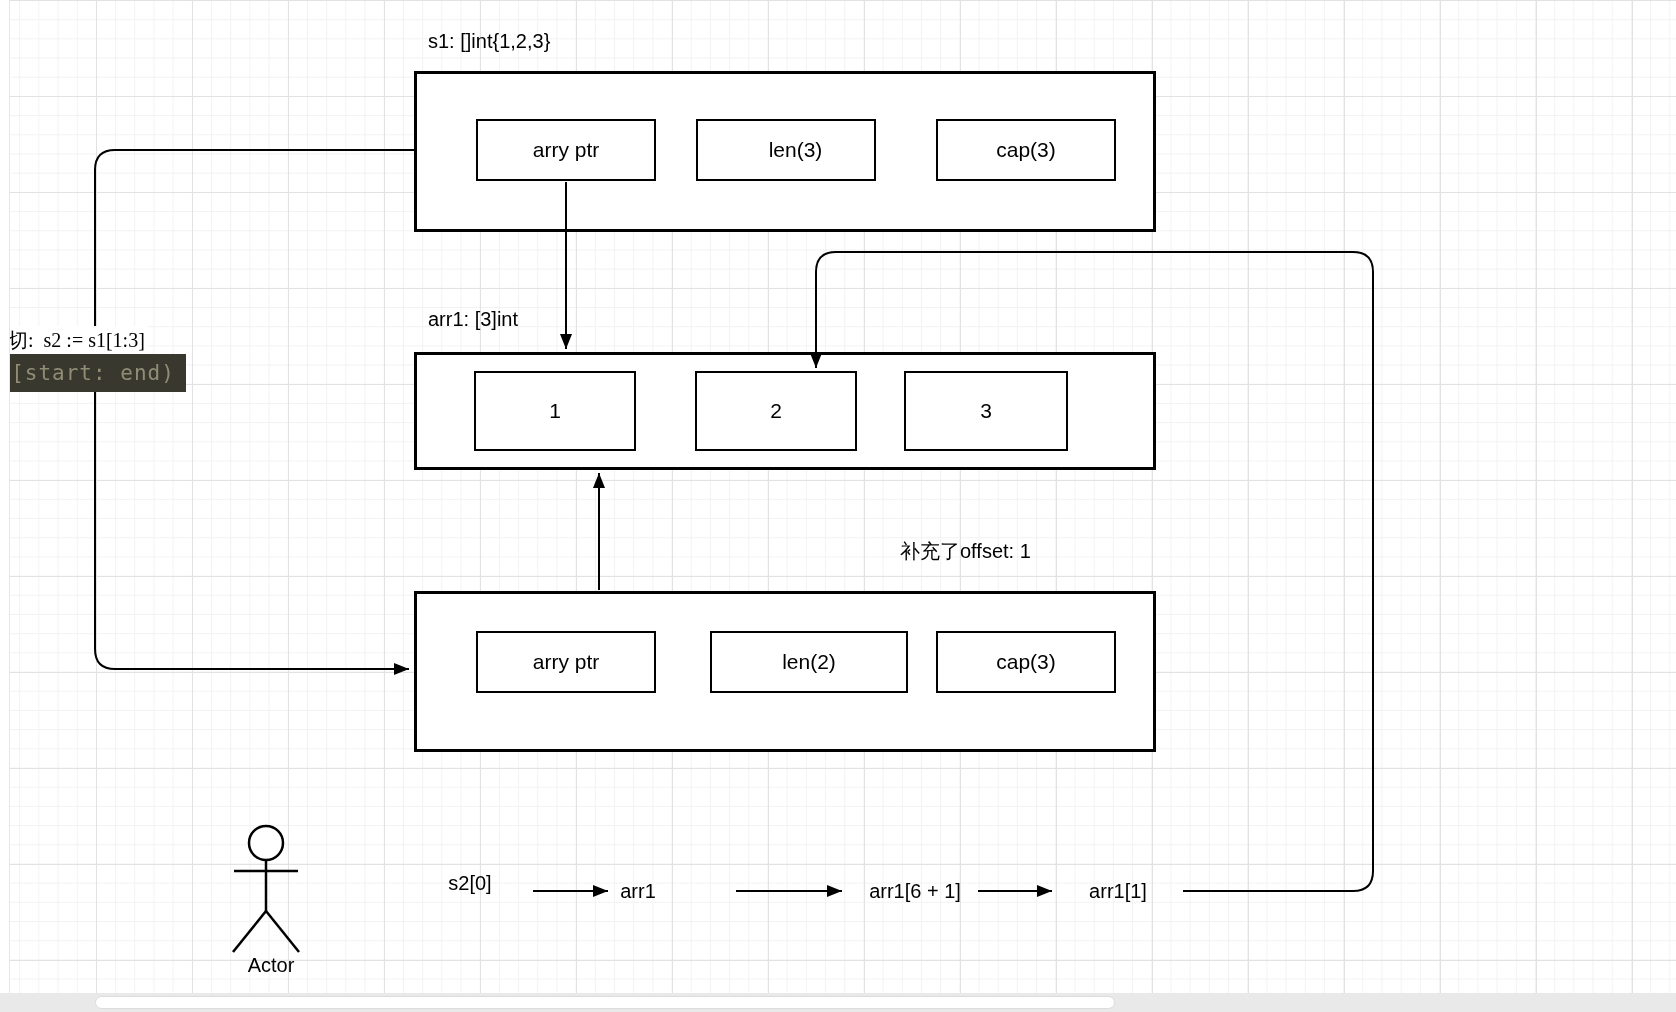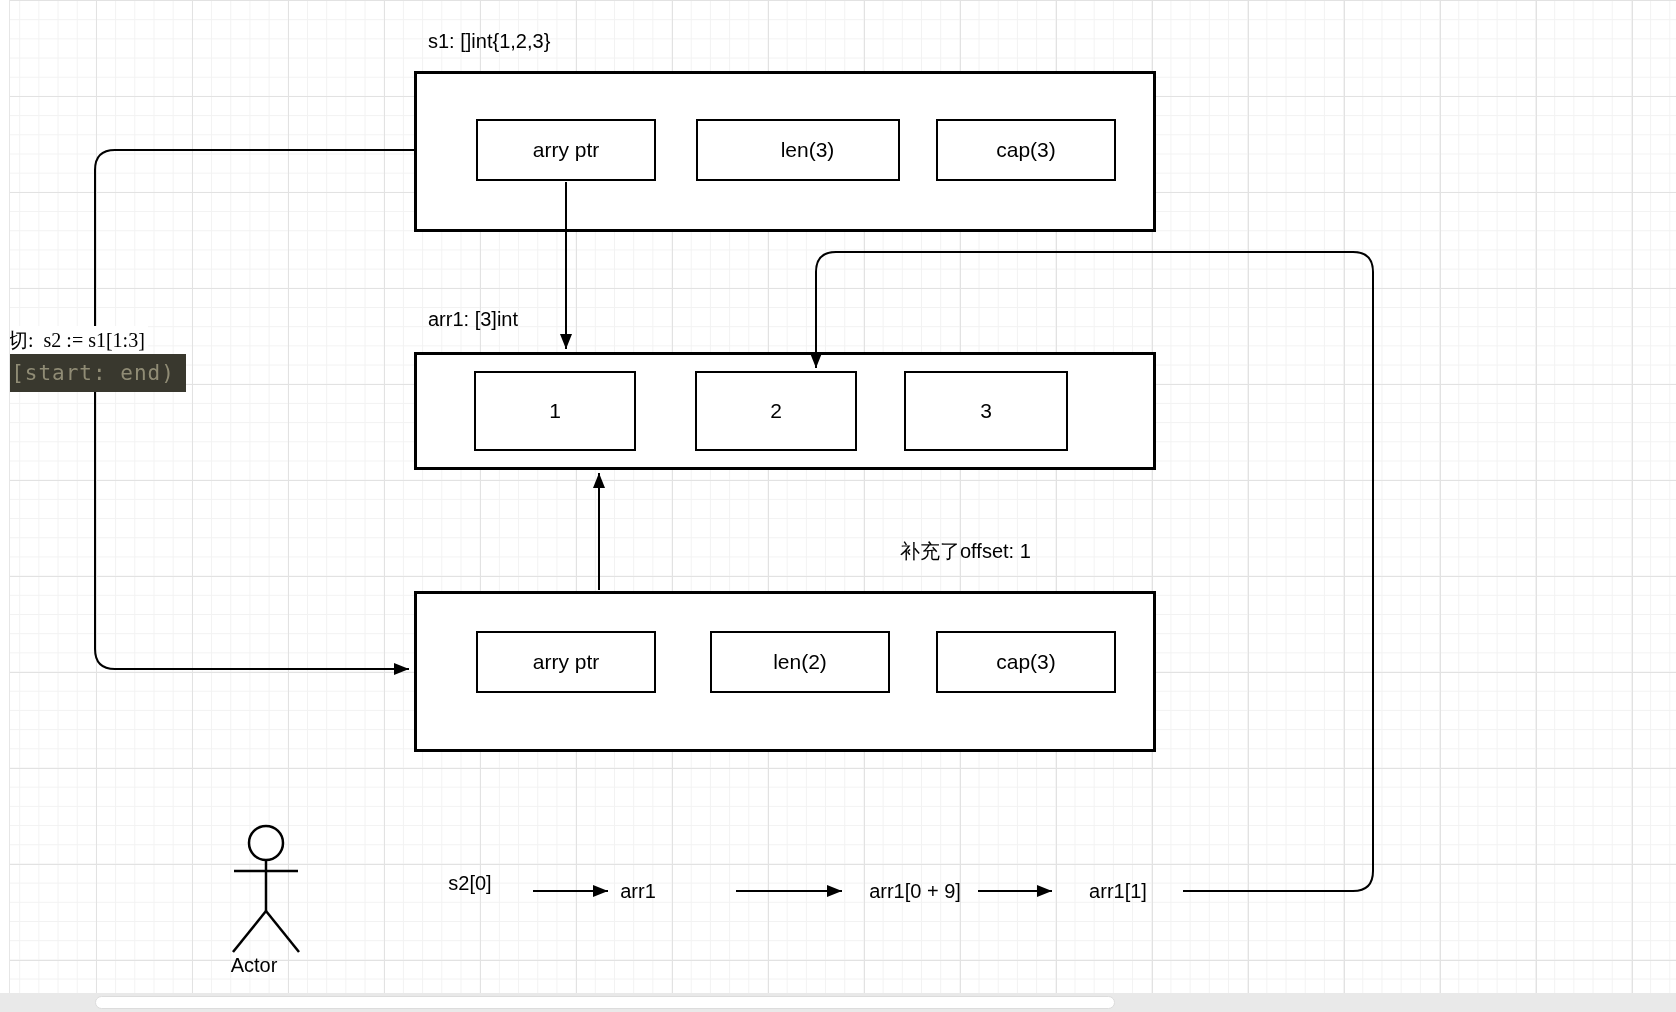--- a/index.html
+++ b/index.html
@@ -68,42 +68,42 @@
   }
 </style>
 </head>
 <body>
 
 <div class="canvas">
 
   <div class="abs lbl" style="left:428px; top:30px;">s1: []int{1,2,3}</div>
   <div class="abs shape" style="left:414px; top:71px; width:742px; height:161px;"></div>
   <div class="abs inner-box" style="left:476px; top:119px; width:180px; height:62px;">arry ptr</div>
-  <div class="abs inner-box" style="left:696px; top:119px; width:204px; height:62px;padding-left:19px;">len(3)</div>
+  <div class="abs inner-box" style="left:696px; top:119px; width:180px; height:62px;padding-left:19px;">len(3)</div>
   <div class="abs inner-box" style="left:936px; top:119px; width:180px; height:62px;">cap(3)</div>
 
   <div class="abs lbl" style="left:428px; top:308px;">arr1: [3]int</div>
   <div class="abs shape" style="left:414px; top:352px; width:742px; height:118px;"></div>
   <div class="abs inner-box" style="left:474px; top:371px; width:162px; height:80px;">1</div>
   <div class="abs inner-box" style="left:695px; top:371px; width:162px; height:80px;">2</div>
   <div class="abs inner-box" style="left:904px; top:371px; width:164px; height:80px;">3</div>
 
   <div class="abs lbl cjk" style="left:900px; top:538px;">补充了offset: 1</div>
   <div class="abs shape" style="left:414px; top:591px; width:742px; height:161px;"></div>
   <div class="abs inner-box" style="left:476px; top:631px; width:180px; height:62px;">arry ptr</div>
-  <div class="abs inner-box" style="left:710px; top:631px; width:180px; height:62px;text-align:right;">len(2)</div>
+  <div class="abs inner-box" style="left:710px; top:631px; width:198px; height:62px;text-align:right;">len(2)</div>
   <div class="abs inner-box" style="left:936px; top:631px; width:180px; height:62px;">cap(3)</div>
 
 
   <div class="abs flow-lbl" style="left:440px; top:871px; width:60px;">s2[0]</div>
   <div class="abs flow-lbl" style="left:608px; top:879px; width:60px;">arr1</div>
-  <div class="abs flow-lbl" style="left:855px; top:879px; width:120px;">arr1[0 + 9]</div>
+  <div class="abs flow-lbl" style="left:855px; top:879px; width:120px;">arr1[6 + 1]</div>
   <div class="abs flow-lbl" style="left:1078px; top:879px; width:80px;">arr1[1]</div>
 
-  <div class="abs flow-lbl" style="left:219px; top:953px; width:70px;">Actor</div>
+  <div class="abs flow-lbl" style="left:236px; top:953px; width:70px;">Actor</div>
 
   <svg class="overlay" width="1676" height="1012" viewBox="0 0 1676 1012">
     <defs>
       <marker id="arrow" markerUnits="userSpaceOnUse" markerWidth="18" markerHeight="14" refX="15.5" refY="6.5" orient="auto">
         <path d="M0.5,0.5 L15.5,6.5 L0.5,12.5 Z" fill="#000"></path>
       </marker>
     </defs>
 
     <path d="M 414 150 H 115 Q 95 150 95 170 V 649 Q 95 669 115 669 H 409" fill="none" stroke="#000" stroke-width="2" marker-end="url(#arrow)"></path>
 

